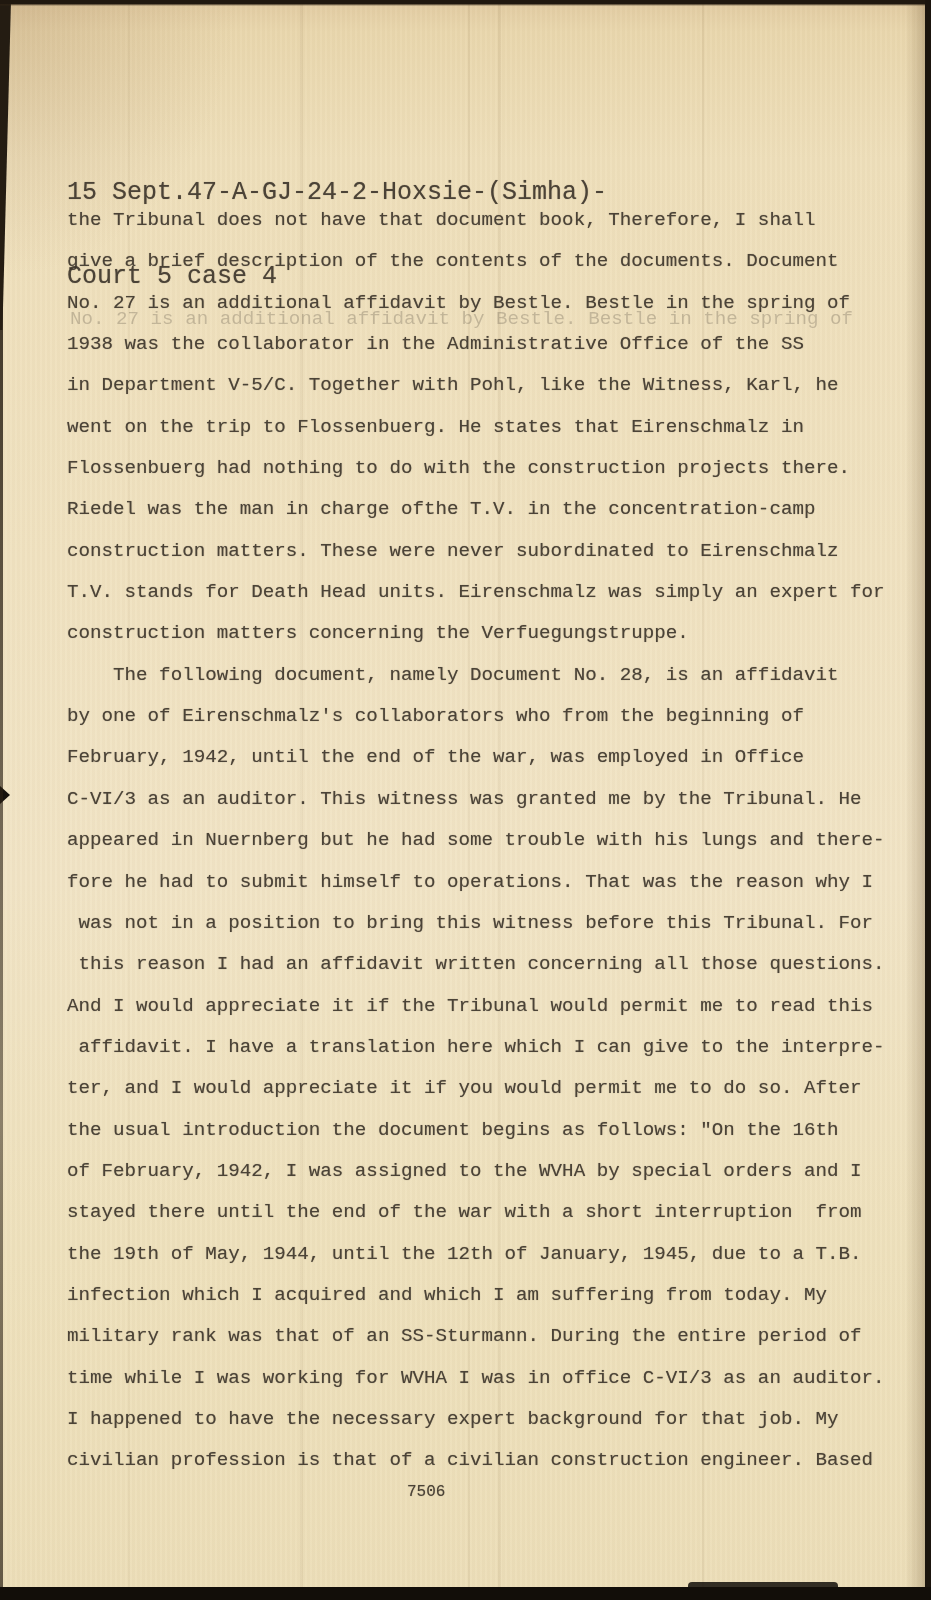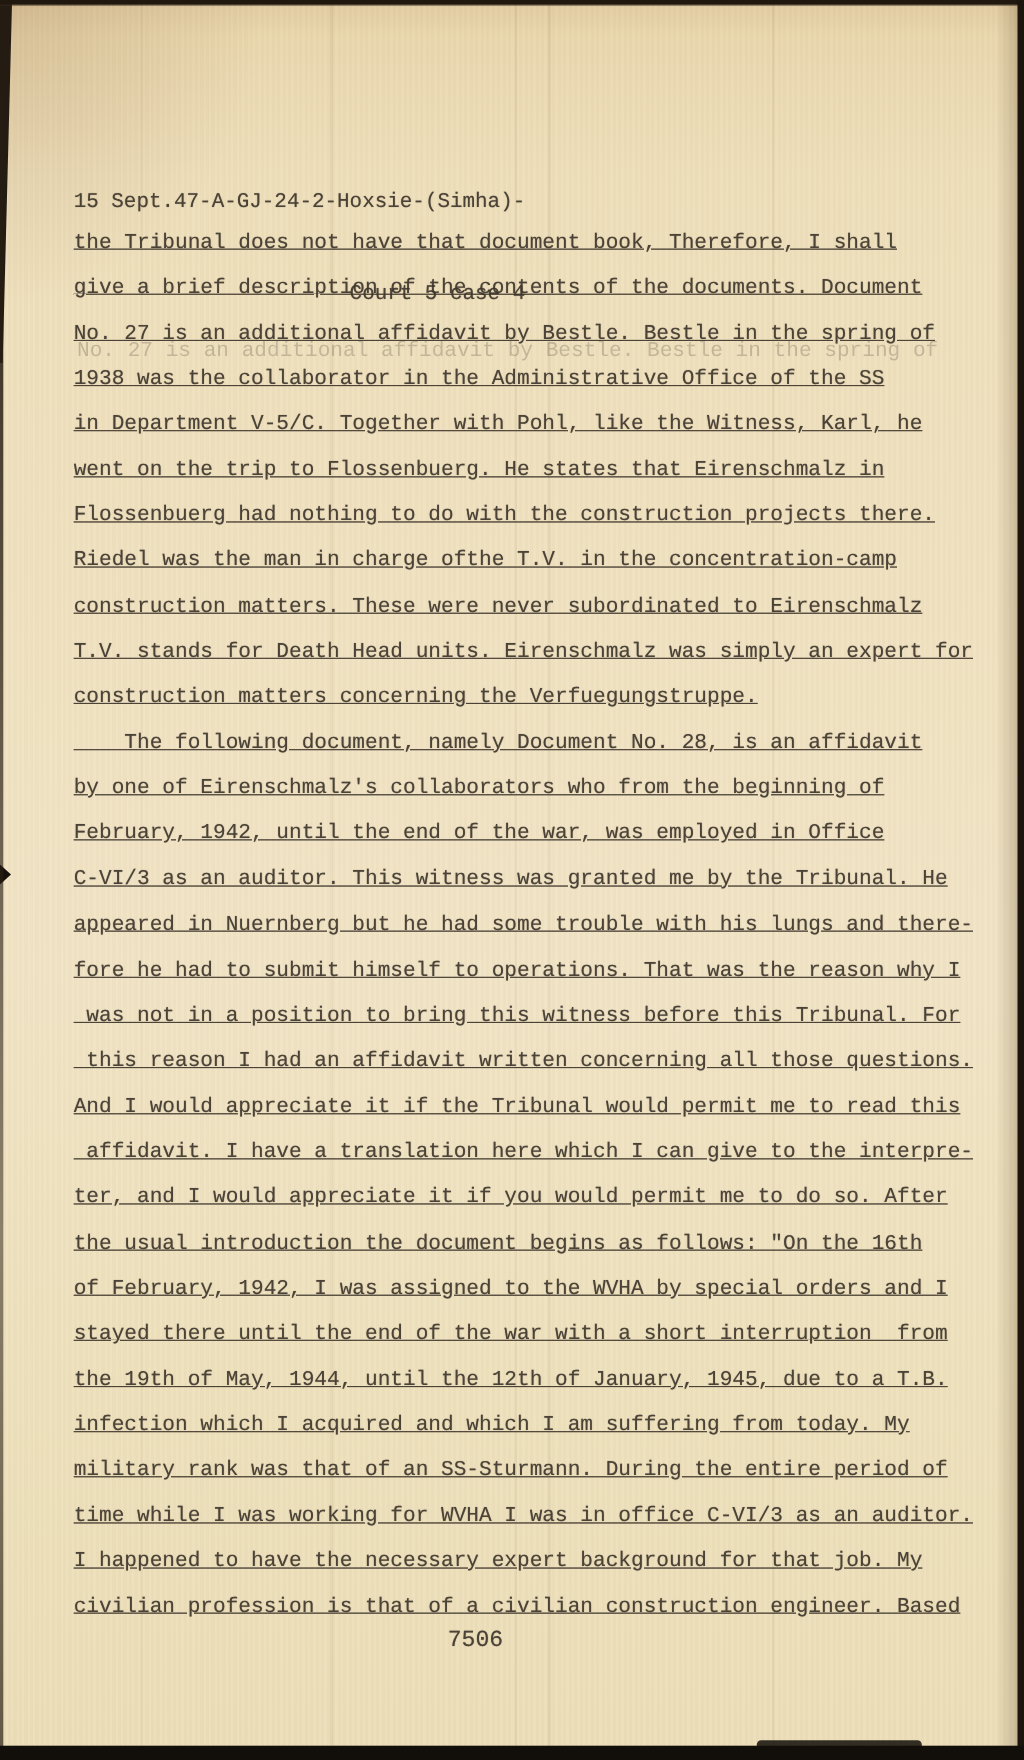--- a/index.html
+++ b/index.html
@@ -11,28 +11,28 @@
     background:
       repeating-linear-gradient(90deg, rgba(255,250,235,.03) 0 2px, rgba(120,90,40,.025) 2px 5px),
       linear-gradient(180deg,#e1cba2 0%,#e9d7ae 2%,#eedfbb 10%,#f0e2c1 35%,#f1e4c6 55%,#eee1bd 78%,#ecdeb9 100%);
   }
   .typed{
     color:#3e362c;
     text-shadow:0 0 1px rgba(62,54,44,.55);
     opacity:.92;
     white-space:pre;
   }
-  .header{position:absolute;left:67px;top:113px;font-size:19px;line-height:28px;text-align:right;}
+  .header{position:absolute;left:67px;top:123px;font-size:25px;line-height:28px;}
   .bodytext{position:absolute;left:67px;top:200px;font-size:19.2px;line-height:41.35px;}
-  .bodytext .typed-line{white-space:pre;text-decoration:underline;}
+  .bodytext .typed-line{white-space:pre;}
   .ghost{
     position:absolute;left:70px;top:309px;font-size:19.2px;line-height:20px;
     opacity:.26;filter:blur(.4px);color:#4a4136;white-space:pre;
   }
-  .footer{position:absolute;left:407px;top:1478px;font-size:21px;line-height:28px;}
+  .footer{position:absolute;left:407px;top:1478px;font-size:16px;line-height:28px;}
 
   
   .corner-shade{position:absolute;left:0;top:0;width:240px;height:280px;
     background:radial-gradient(ellipse at 0% 0%, rgba(140,100,60,.20), rgba(140,100,60,0) 70%);}
   .right-shade{position:absolute;right:0;top:0;width:26px;height:100%;
     background:linear-gradient(90deg, rgba(90,65,35,0), rgba(90,65,35,.22) 70%, rgba(60,45,25,.38) 100%);}
   .streak{position:absolute;top:0;bottom:0;width:3px;background:linear-gradient(180deg,rgba(115,88,48,.09),rgba(115,88,48,.045) 60%,rgba(115,88,48,.08));}
   .s1{left:300px;} .s2{left:468px;width:2px;} .s3{left:498px;} .s4{left:702px;width:2px;} .s5{left:128px;width:2px;opacity:.6;}
   .edge-top{position:absolute;top:0;left:0;right:0;height:6px;
     background:linear-gradient(180deg,#20180f 0 60%,rgba(54,40,24,.55) 80%,rgba(54,40,24,0));}

